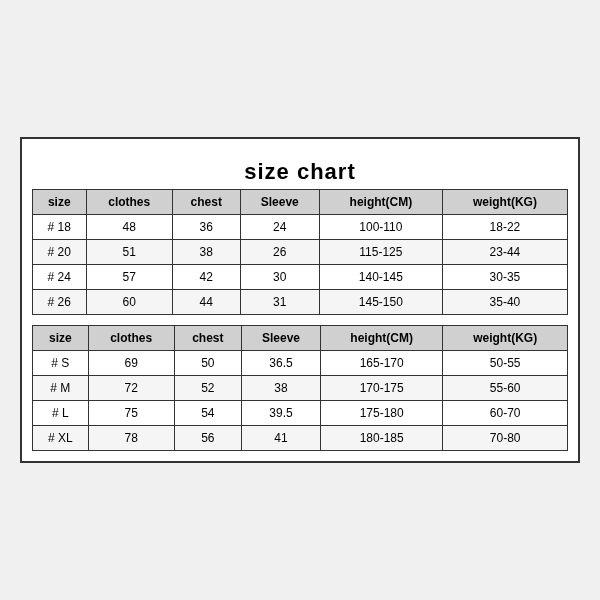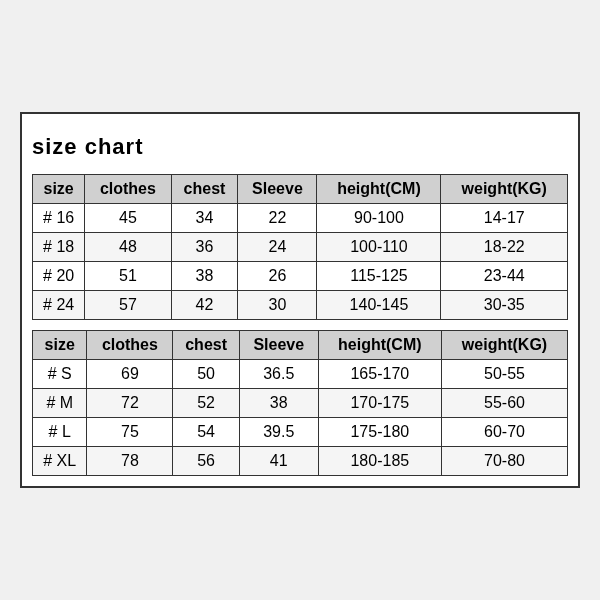--- a/index.html
+++ b/index.html
@@ -12,30 +12,30 @@
       justify-content: center;
       font-family: Arial, sans-serif;
     }
     .card {
       background: #ffffff;
       border: 2px solid #333;
       width: 560px;
       padding: 10px;
     }
     .title {
-      text-align: left;
+      text-align: center;
       font-size: 22px;
       font-weight: bold;
-      padding: 10px 0 14px 0;
+      padding: 10px 0 4px 0;
       letter-spacing: 1px;
     }
     table {
       width: 100%;
       border-collapse: collapse;
-      font-size: 16px;
+      font-size: 12px;
       border-radius: 6px;
     }
     th, td {
       border: 1px solid #333;
       text-align: center;
       padding: 5px 3px;
     }
     thead tr {
       background: #d0d0d0;
       font-weight: bold;
@@ -63,28 +63,20 @@
             <th>size</th>
             <th>clothes</th>
             <th>chest</th>
             <th>Sleeve</th>
             <th>height(CM)</th>
             <th>weight(KG)</th>
           </tr>
       </thead>
       <tbody>
           <tr>
-            <td># 16</td>
-            <td>45</td>
-            <td>34</td>
-            <td>22</td>
-            <td>90-100</td>
-            <td>14-17</td>
-          </tr>
-          <tr>
             <td># 18</td>
             <td>48</td>
             <td>36</td>
             <td>24</td>
             <td>100-110</td>
             <td>18-22</td>
           </tr>
           <tr>
             <td># 20</td>
             <td>51</td>
@@ -93,20 +85,28 @@
             <td>115-125</td>
             <td>23-44</td>
           </tr>
           <tr>
             <td># 24</td>
             <td>57</td>
             <td>42</td>
             <td>30</td>
             <td>140-145</td>
             <td>30-35</td>
+          </tr>
+          <tr>
+            <td># 26</td>
+            <td>60</td>
+            <td>44</td>
+            <td>31</td>
+            <td>145-150</td>
+            <td>35-40</td>
           </tr>
         </tbody>
     </table>
   </div>
 
   <div class="section-gap"></div>
 
   <div class="table-wrapper">
     <table>
       <thead>

